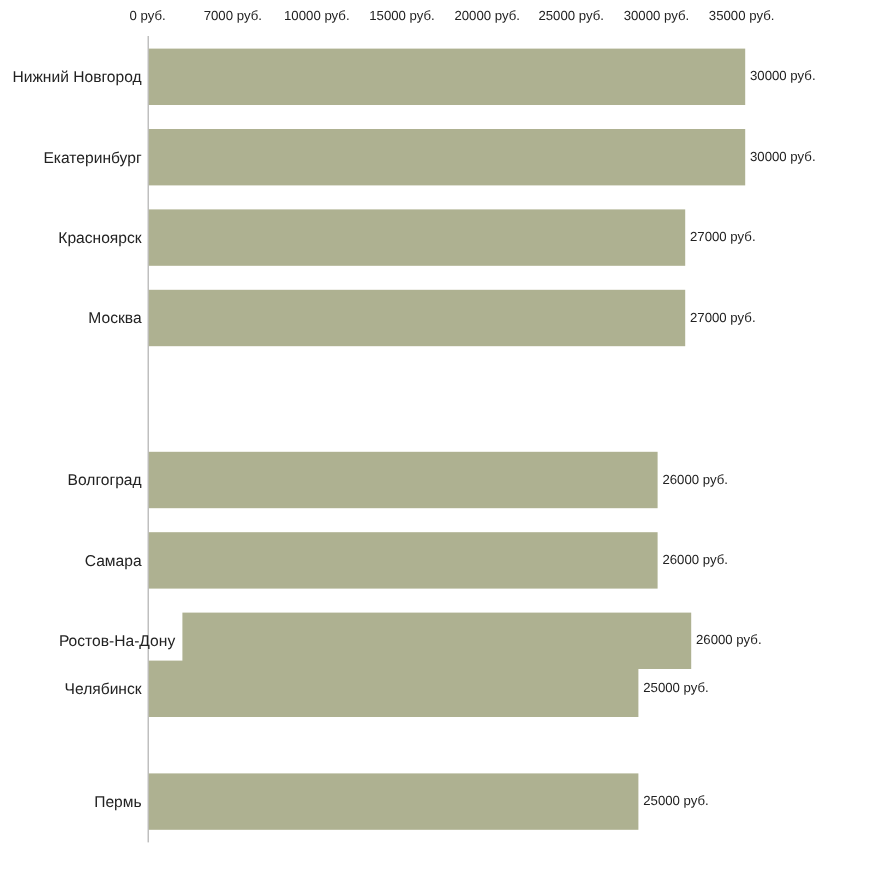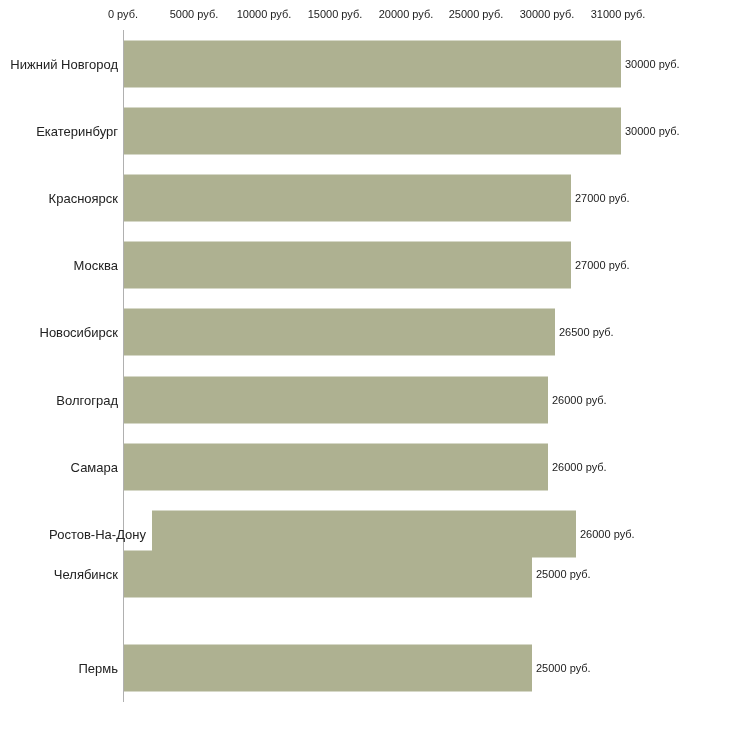--- a/index.html
+++ b/index.html
@@ -82,27 +82,27 @@
     white-space: nowrap;
   }
 </style>
 </head>
 <body>
 
 <div id="chart-root">
 
   <div class="axis-top">
     <span class="tick-label" style="left:123px;">0 руб.</span>
-    <span class="tick-label" style="left:194px;">5000 руб.</span>
+    <span class="tick-label" style="left:194px;">7000 руб.</span>
     <span class="tick-label" style="left:264px;">10000 руб.</span>
     <span class="tick-label" style="left:335px;">15000 руб.</span>
     <span class="tick-label" style="left:406px;">20000 руб.</span>
     <span class="tick-label" style="left:476px;">25000 руб.</span>
     <span class="tick-label" style="left:547px;">30000 руб.</span>
-    <span class="tick-label" style="left:618px;">31000 руб.</span>
+    <span class="tick-label" style="left:618px;">35000 руб.</span>
   </div>
 
   <div class="plot-area">
     <div class="axis-line"></div>
 
     <div class="bar-row" style="top:0px;">
       <span class="cat-label">Нижний Новгород</span>
       <div class="bar" style="width:497px;"></div>
       <span class="bar-value" style="left:625px;">30000 руб.</span>
     </div>
@@ -118,25 +118,20 @@
       <div class="bar" style="width:447px;"></div>
       <span class="bar-value" style="left:575px;">27000 руб.</span>
     </div>
 
     <div class="bar-row" style="top:201.6px;">
       <span class="cat-label">Москва</span>
       <div class="bar" style="width:447px;"></div>
       <span class="bar-value" style="left:575px;">27000 руб.</span>
     </div>
 
-    <div class="bar-row" style="top:268.8px;">
-      <span class="cat-label">Новосибирск</span>
-      <div class="bar" style="width:431px;"></div>
-      <span class="bar-value" style="left:559px;">26500 руб.</span>
-    </div>
 
     <div class="bar-row" style="top:336px;">
       <span class="cat-label">Волгоград</span>
       <div class="bar" style="width:424px;"></div>
       <span class="bar-value" style="left:552px;">26000 руб.</span>
     </div>
 
     <div class="bar-row" style="top:403.2px;">
       <span class="cat-label">Самара</span>
       <div class="bar" style="width:424px;"></div>

